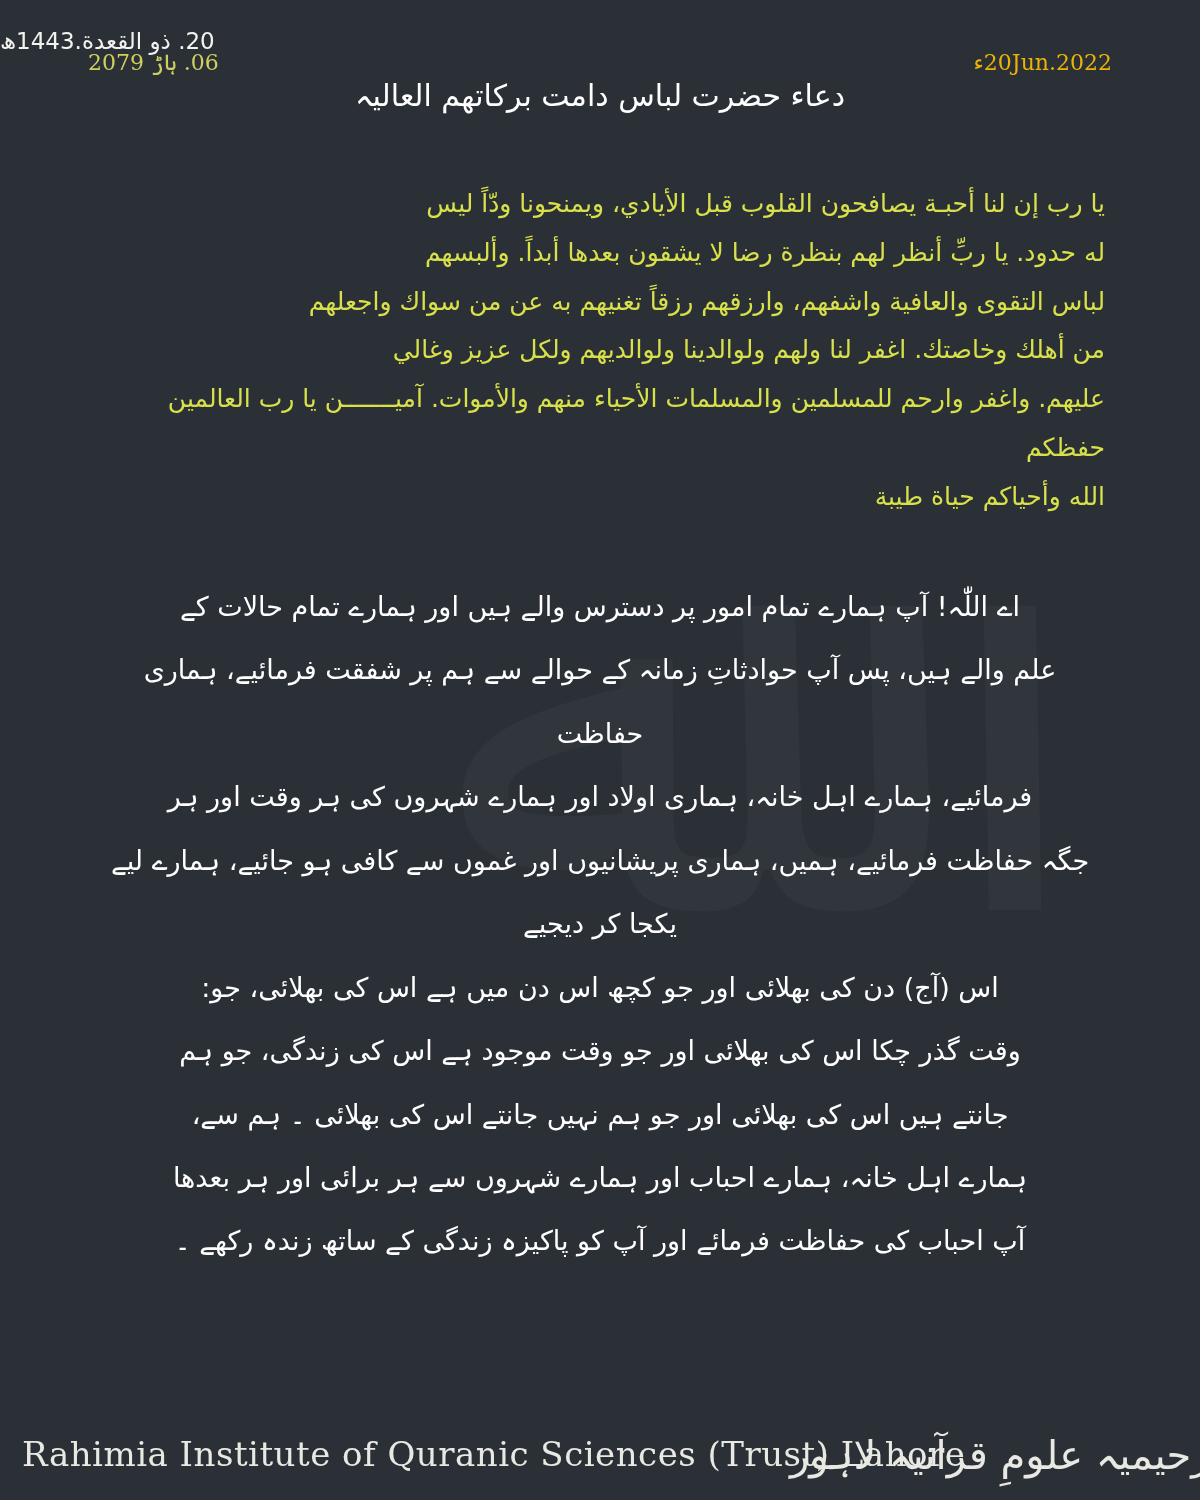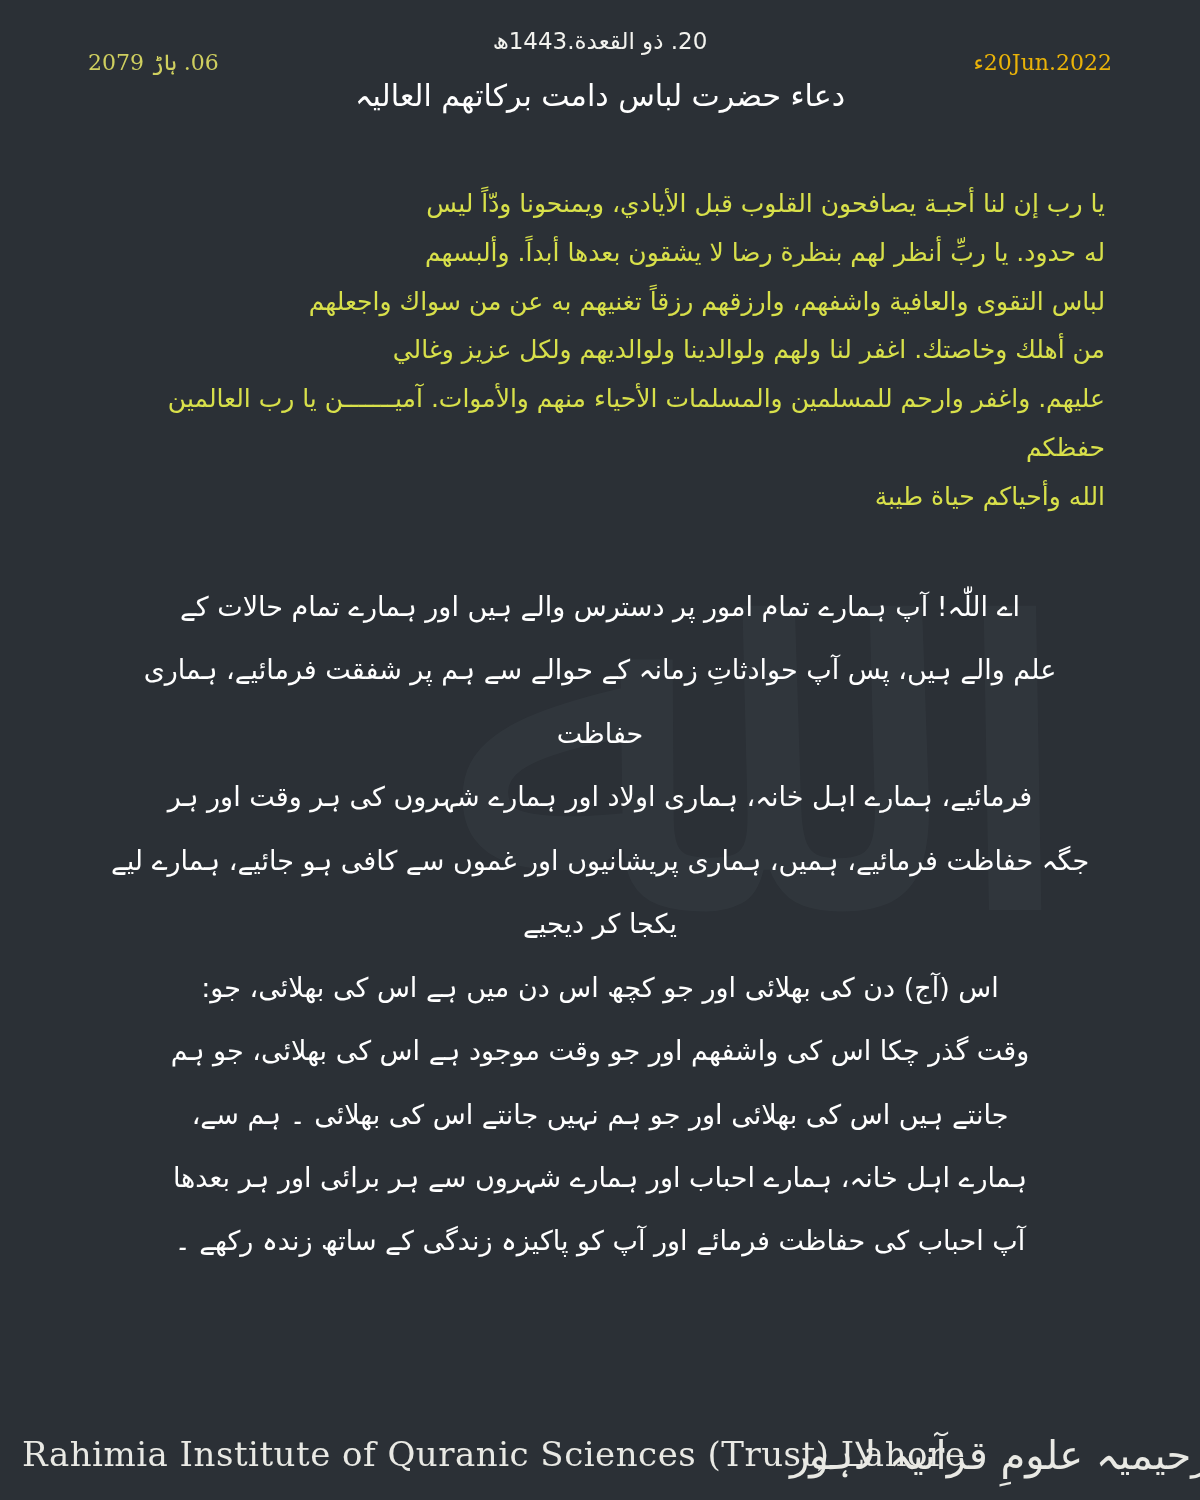--- a/index.html
+++ b/index.html
@@ -39,21 +39,21 @@
     position: absolute;
     top: 28px;
     width: 100%;
     height: 60px;
   }
   .hdr-hijri {
     position: absolute;
     left: 0;
     right: 0;
     top: 0;
-    text-align: center;
+    text-align: left;
     color: #f2f2ee;
     font-size: 23px;
     direction: rtl;
     font-family: "DejaVu Sans", sans-serif;
   }
   .hdr-greg {
     position: absolute;
     right: 88px;
     top: 22px;
     color: #eab308;
@@ -165,21 +165,21 @@
     <p style="margin:0">عليهم. واغفر وارحم للمسلمين والمسلمات الأحياء منهم والأموات. آميـــــــن يا رب العالمين حفظكم</p>
     <p style="margin:0">الله وأحياكم حياة طيبة</p>
   </div>
 
   <div class="urdu">
     <p>اے اللّٰہ! آپ ہمارے تمام امور پر دسترس والے ہیں اور ہمارے تمام حالات کے</p>
     <p>علم والے ہیں، پس آپ حوادثاتِ زمانہ کے حوالے سے ہم پر شفقت فرمائیے، ہماری حفاظت</p>
     <p>فرمائیے، ہمارے اہل خانہ، ہماری اولاد اور ہمارے شہروں کی ہر وقت اور ہر</p>
     <p>جگہ حفاظت فرمائیے، ہمیں، ہماری پریشانیوں اور غموں سے کافی ہو جائیے، ہمارے لیے یکجا کر دیجیے</p>
     <p>اس (آج) دن کی بھلائی اور جو کچھ اس دن میں ہے اس کی بھلائی، جو:</p>
-    <p>وقت گذر چکا اس کی واشفهم اور جو وقت موجود ہے اس کی بھلائی، جو ہم</p>
+    <p>وقت گذر چکا اس کی بھلائی اور جو وقت موجود ہے اس کی زندگی، جو ہم</p>
     <p>جانتے ہیں اس کی بھلائی اور جو ہم نہیں جانتے اس کی بھلائی ۔ ہم سے،</p>
     <p>ہمارے اہل خانہ، ہمارے احباب اور ہمارے شہروں سے ہر برائی اور ہر بعدها</p>
     <p>آپ احباب کی حفاظت فرمائے اور آپ کو پاکیزہ زندگی کے ساتھ زندہ رکھے ۔</p>
   </div>
 
   <div class="footer">
     <div class="footer-name">Rahimia Institute of Quranic Sciences (Trust) Lahore</div>
     <div class="footer-logo">ادارہ رحیمیہ علومِ قرآنیہ لاہور</div>
   </div>
 

